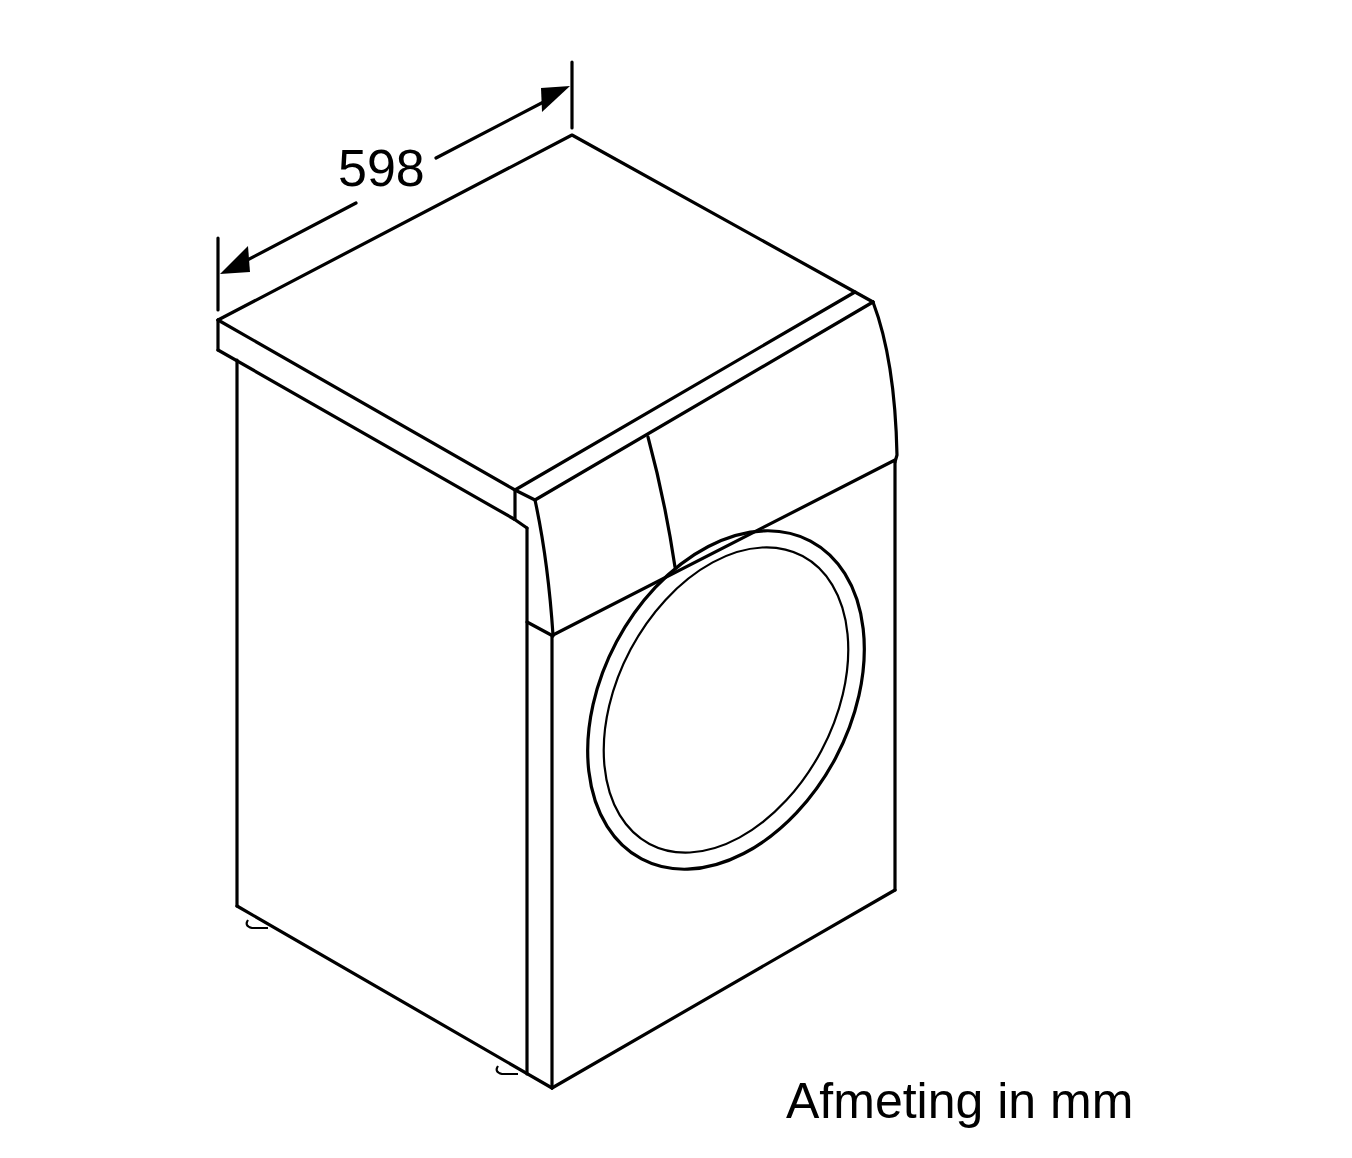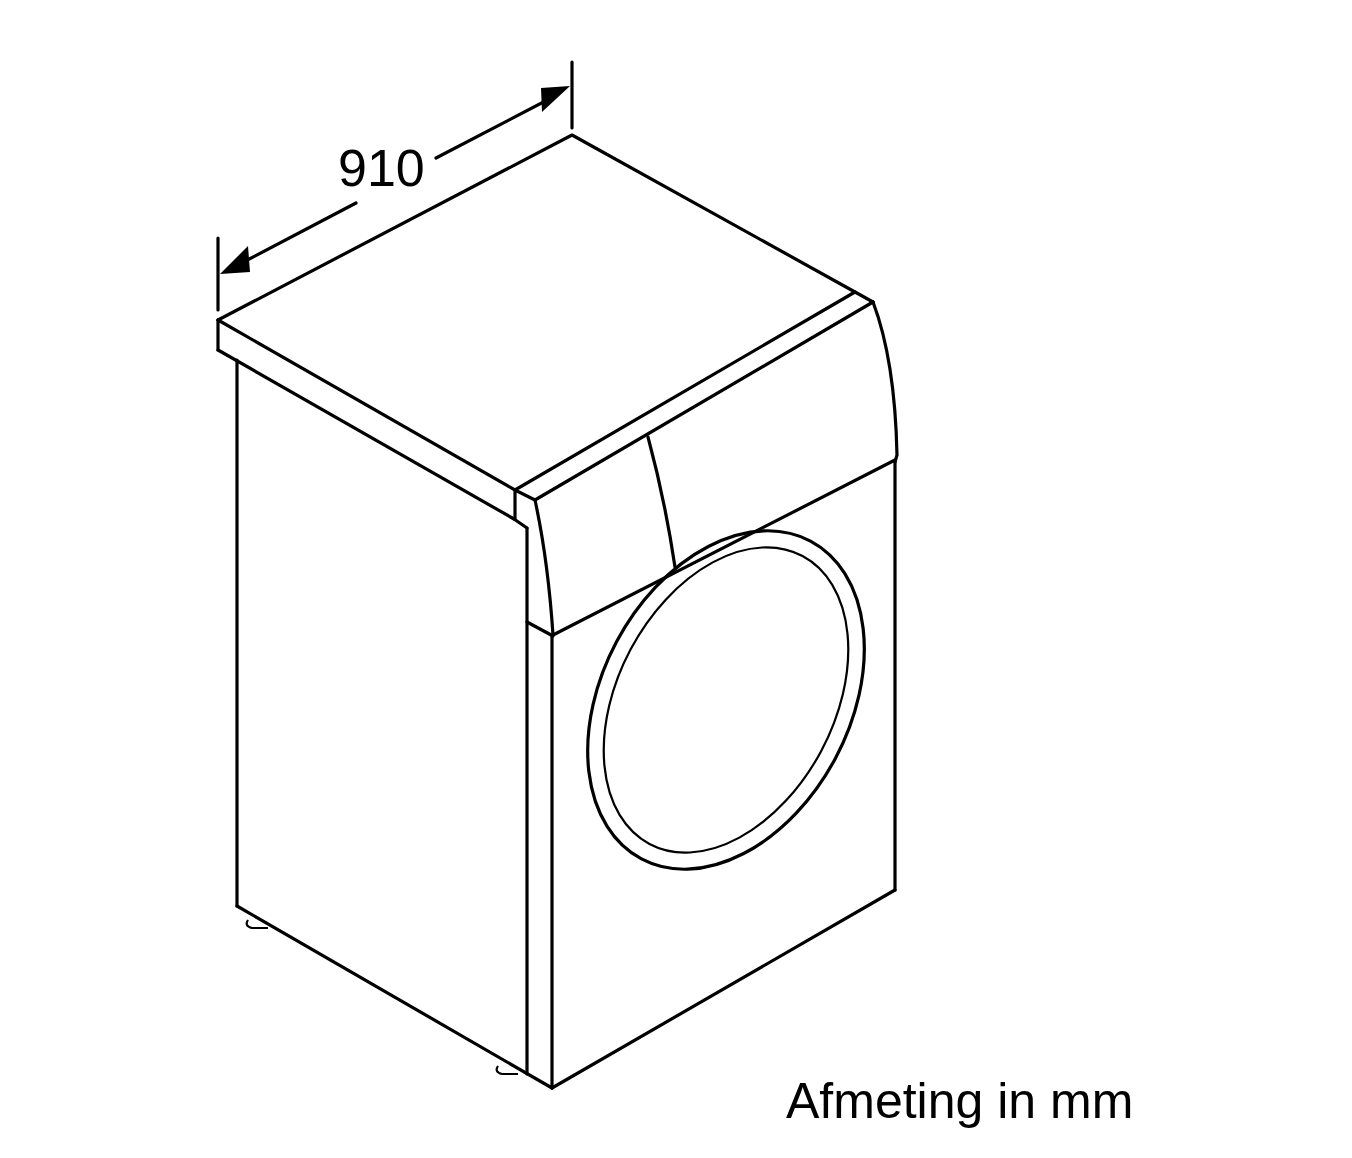--- a/index.html
+++ b/index.html
@@ -109,14 +109,14 @@
     <ellipse class="line" cx="726" cy="700" rx="124" ry="180" transform="rotate(28 726 700)"></ellipse>
     <ellipse class="thin" cx="726" cy="700" rx="108" ry="163" transform="rotate(28 726 700)"></ellipse>
   </g>
 
   <g>
     <path class="thin" d="M248,920 Q244,926 252,928 L268,928"></path>
     <path class="thin" d="M498,1066 Q494,1072 502,1074 L518,1074"></path>
   </g>
 </svg>
 
-<div class="dim-label">910</div>
+<div class="dim-label">598</div>
 <div class="caption">Afmeting in mm</div>
 
 </body></html>

